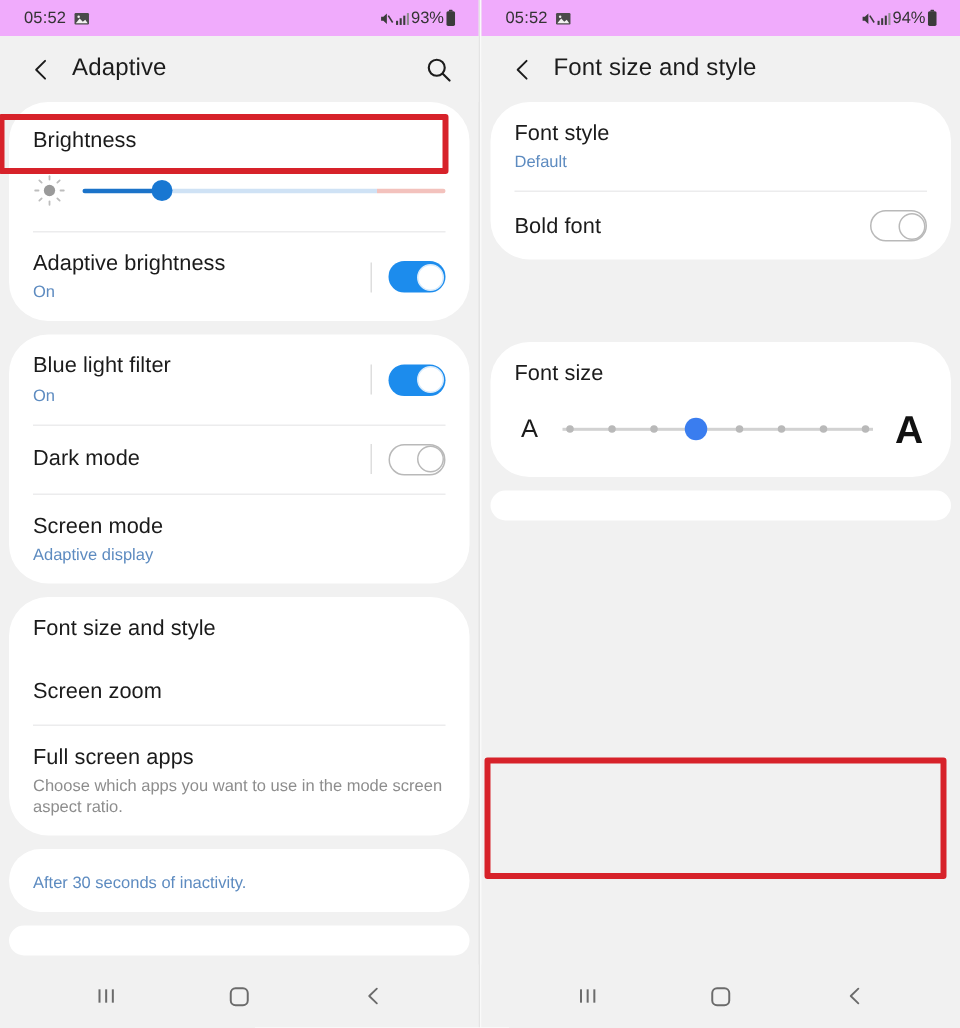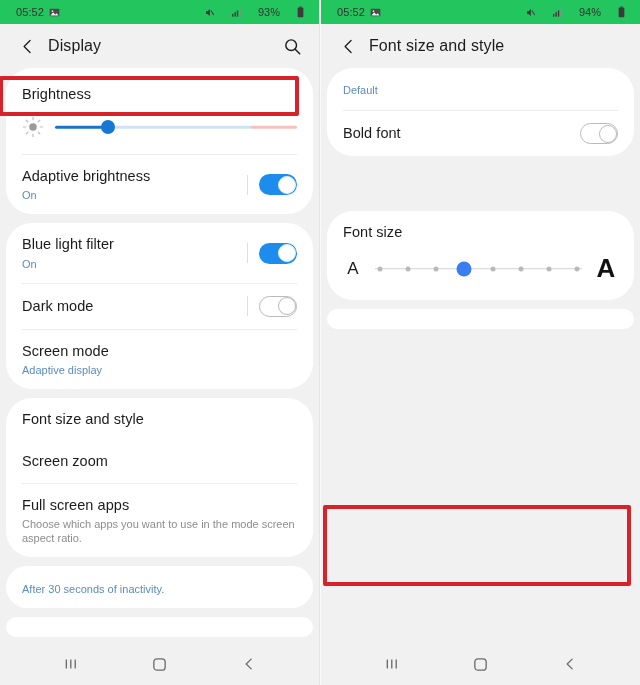--- a/index.html
+++ b/index.html
@@ -25,24 +25,24 @@
 
   
   .statusbar {
     height: 24px;
     display: flex;
     align-items: center;
     padding: 0 14px 0 16px;
     font-size: 11px;
     color: #3b3b3b;
     flex: none;
-    background: #22c55e;
+    background: #f0abfc;
   }
   .status-left { display: flex; align-items: center; gap: 5px; }
-  .status-right { margin-left: auto; display: flex; align-items: center; gap: 16px; }
+  .status-right { margin-left: auto; display: flex; align-items: center; gap: 0; }
   .sb-time { font-size: 11px; letter-spacing: 0.1px; color: #333; }
   .ic { display: inline-block; line-height: 0; }
   .ic svg { display: block; }
   .sb-batt-text { font-size: 11px; color: #333; }
 
   
   .appbar {
     height: 44px;
     display: flex;
     align-items: center;
@@ -259,21 +259,21 @@
         </span>
       </div>
     </div>
 
     <div class="appbar">
       <div class="back">
         <svg width="17" height="17" viewBox="0 0 20 20">
             <path d="M13 3 L6 10 L13 17" fill="none" stroke="#1c1c1c" stroke-width="1.5" stroke-linecap="round" stroke-linejoin="round"></path>
           </svg>
       </div>
-      <div class="title">Display</div>
+      <div class="title">Adaptive</div>
       <div class="spacer"></div>
       <div class="search">
         <svg width="19" height="19" viewBox="0 0 20 20">
             <circle cx="8.6" cy="8.6" r="5.6" fill="none" stroke="#1c1c1c" stroke-width="1.5"></circle>
             <path d="M12.8 12.8 L17.6 17.6" stroke="#1c1c1c" stroke-width="1.5" stroke-linecap="round"></path>
           </svg>
       </div>
     </div>
 
     <div class="content">
@@ -454,20 +454,21 @@
       </div>
       <div class="title">Font size and style</div>
     </div>
 
     <div class="content">
 
 
       <div class="card">
         <div class="row">
           <div class="texts">
+            <div class="label">Font style</div>
             <div class="sub">Default</div>
           </div>
         </div>
         <div class="divider"></div>
         <div class="row">
           <div class="texts">
             <div class="label">Bold font</div>
           </div>
           <div class="tgl-wrap">
             <div class="toggle off">

